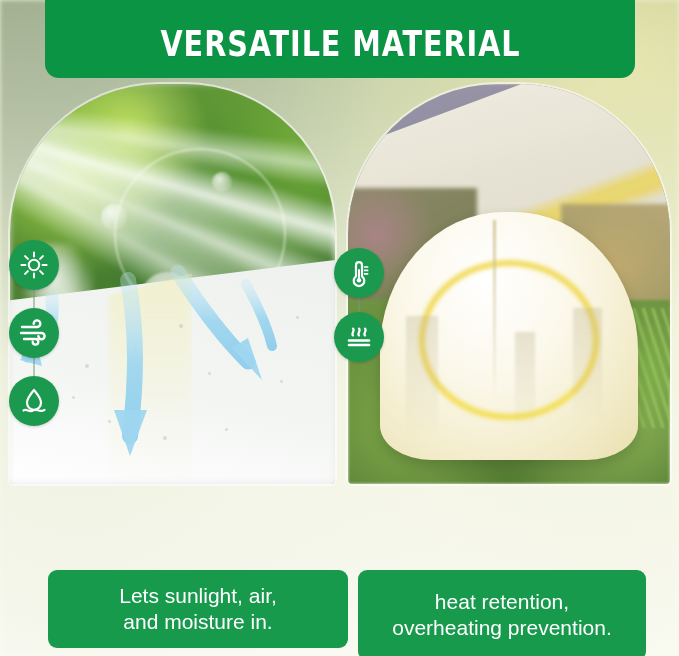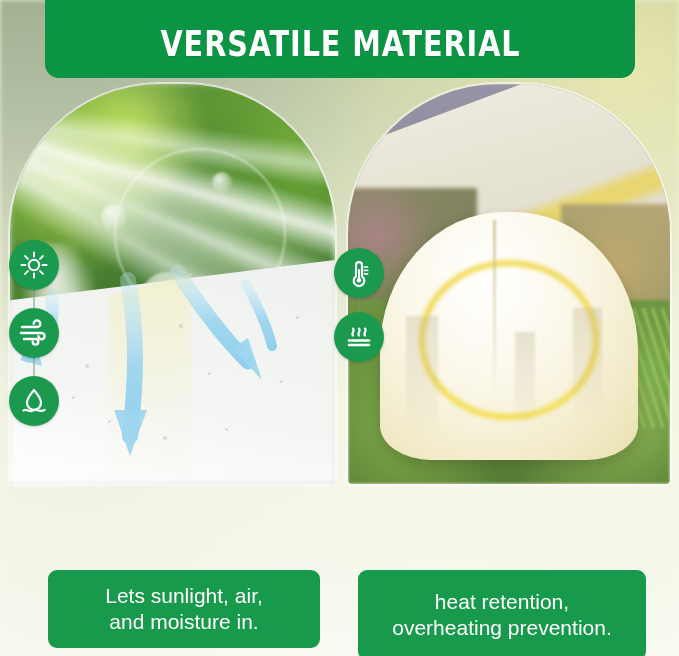--- a/index.html
+++ b/index.html
@@ -202,21 +202,21 @@
 
   
   .caption {
     position:absolute;
     background:#179a4c;
     border-radius:9px;
     display:flex; align-items:center; justify-content:center;
     text-align:center;
     z-index:6;
   }
-  .caption.left  { left:48px;  top:570px; width:272px; height:78px; }
+  .caption.left  { left:48px;  top:570px; width:300px; height:78px; }
   .caption.right { left:358px; top:570px; width:288px; height:90px; }
   .caption-text {
     color:#ffffff;
     font-size:21px;
     line-height:1.26;
     font-weight:400;
     padding:0 10px;
     white-space:pre-line;
   }
 

